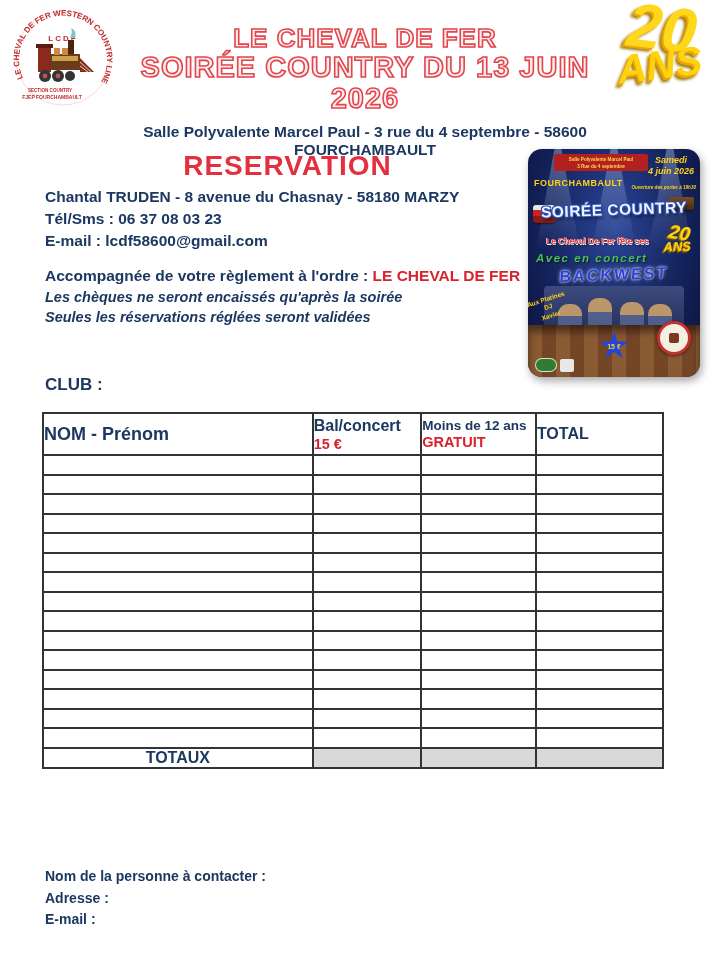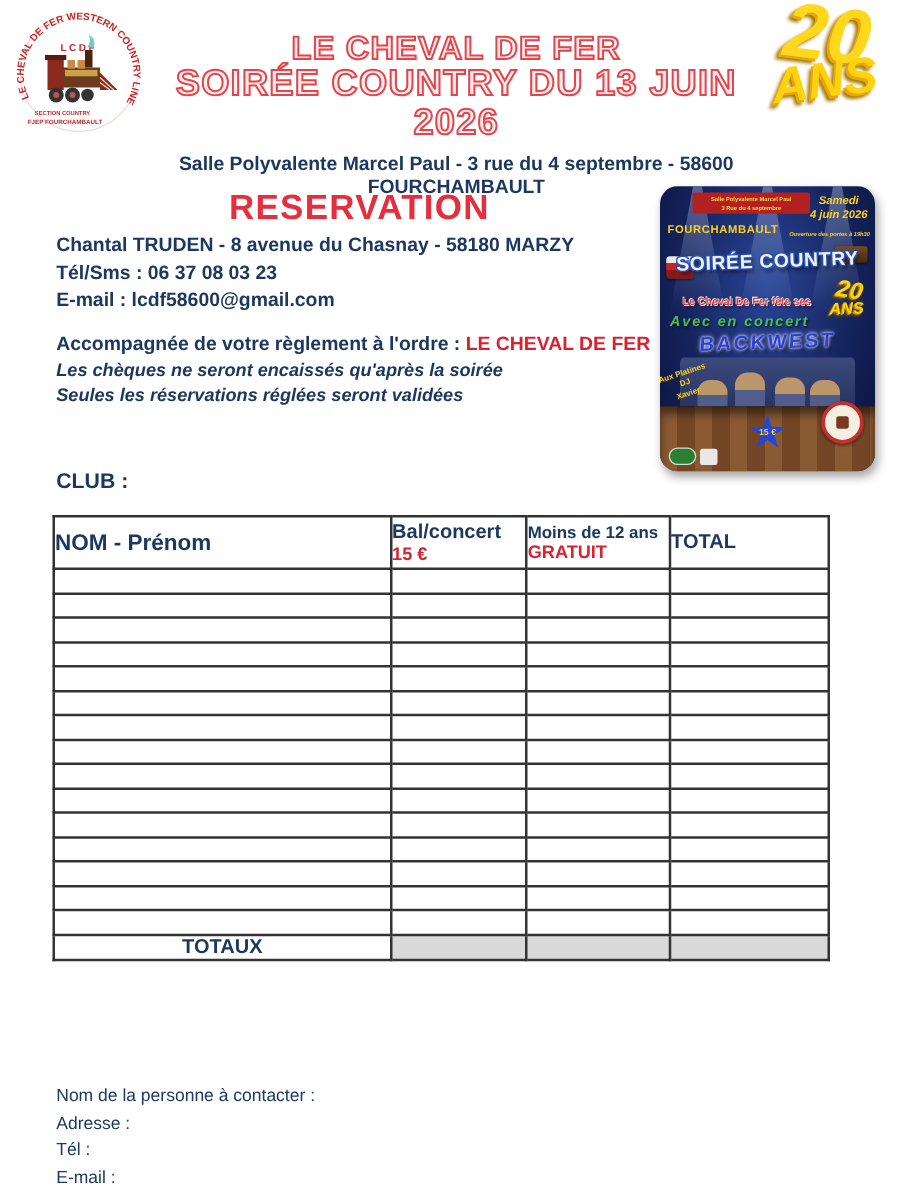--- a/index.html
+++ b/index.html
@@ -90,21 +90,21 @@
   .h-big  { font-size:18px; font-weight:bold; }
   .h-small{ font-size:13.5px; font-weight:bold; }
   .h-sub  { font-size:14.5px; font-weight:800; color:#d8222f; margin-top:1px; }
   .res-table tbody td { height:19.5px; background:#fff; }
   .totals-row td { height:24px; }
   .totals-label { text-align:center; font-size:16px; font-weight:800; color:#1c3860; background:#fff;margin-top:34px; }
   .gray-cell { background:#d9d9d9 !important; }
 
   
   .contact-footer { position:absolute; left:45px; top:866px; color:#1c3860; }
-  .contact-footer .fline { font-size:14px; font-weight:normal; line-height:21.5px; }
+  .contact-footer .fline { font-size:14px; font-weight:bold; line-height:21.5px; }
 </style>
 </head>
 <body>
 
 <div class="page">
 
   <div class="logo-box">
     <svg width="106" height="98" viewBox="0 0 106 98">
       <circle cx="53" cy="50" r="47" fill="#ffffff" stroke="#f3d9d9" stroke-width="1"></circle>
       <defs>
@@ -325,17 +325,16 @@
         <td class="gray-cell"></td>
         <td class="gray-cell"></td>
         <td class="gray-cell"></td>
       </tr>
     </tbody>
   </table>
 
   <div class="contact-footer">
     <div class="fline">Nom de la personne à contacter :</div>
     <div class="fline">Adresse :</div>
-    <div class="fline">Tél :</div>
     <div class="fline">E-mail :</div>
   </div>
 
 </div>
 
 </body></html>

